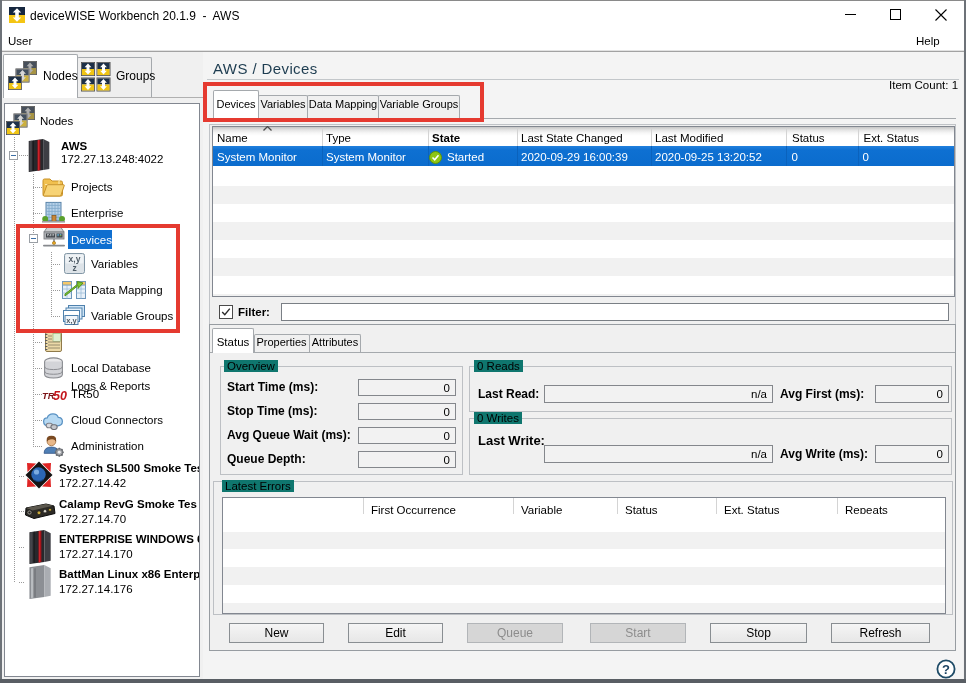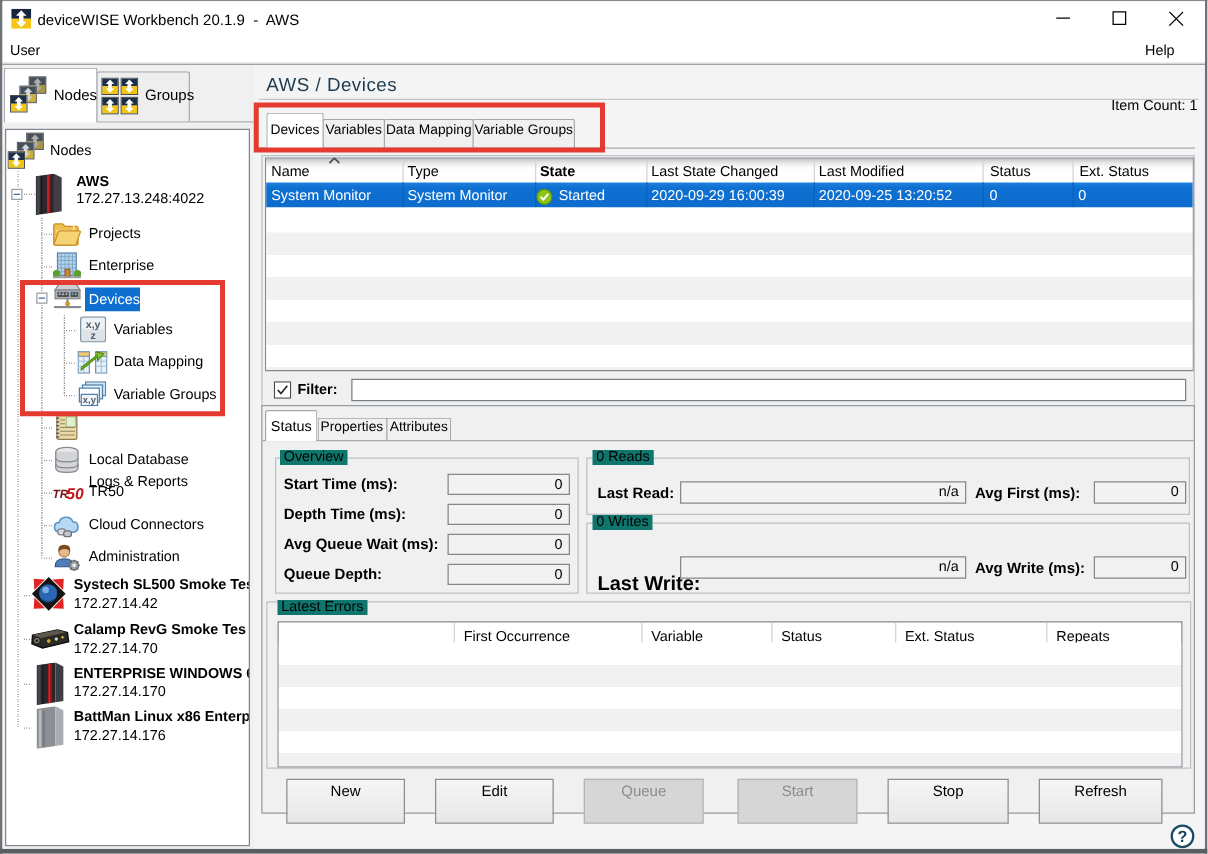--- a/index.html
+++ b/index.html
@@ -8,21 +8,21 @@
 .ab { position:absolute; }
 .t { position:absolute; white-space:nowrap; transform:translateY(-50%); }
 .b { font-weight:bold; }
 .tab { position:absolute; border:1px solid #a5a9ad; border-bottom:none; border-radius:2px 2px 0 0; }
 .tab.on { background:#fff; z-index:3; }
 .tab.off { background:#f0f0f0; z-index:1; }
 .inp { position:absolute; background:#f2f2f2; border:1px solid #84878c; text-align:right; }
 .inp span { position:absolute; right:5px; top:50%; transform:translateY(-50%); }
 .grp { position:absolute; border:1px solid #bdc0c4; }
 .grplab { position:absolute; background:#0f766e; padding:0 3px; transform:translateY(-50%); white-space:nowrap; z-index:2; }
-.btn { position:absolute; height:36px; border:1px solid #898e92; background:linear-gradient(#f5f5f5,#e7e7e7); text-align:center; line-height:19px; font-size:12px; }
+.btn { position:absolute; height:20px; border:1px solid #898e92; background:linear-gradient(#f5f5f5,#e7e7e7); text-align:center; line-height:19px; font-size:12px; }
 .btn.dis { background:#d6d6d6; border-color:#b2b5b8; color:#8c8c8c; }
 .vline { position:absolute; width:1px; }
 .hline { position:absolute; height:1px; }
 .dotv { position:absolute; width:1px; background-image:repeating-linear-gradient(to bottom,#9a9a9a 0 1px,transparent 1px 2px); }
 .doth { position:absolute; height:1px; background-image:repeating-linear-gradient(to right,#9a9a9a 0 1px,transparent 1px 2px); }
 .redbox { position:absolute; border:4px solid #e53a30; z-index:40; }
 .exp { position:absolute; width:9px; height:9px; background:#fff; border:1px solid #9a9fa5; z-index:5; }
 .exp:after { content:""; position:absolute; left:1px; right:1px; top:3px; height:1px; background:#3b6ea5; }
 </style>
 </head>
@@ -393,21 +393,21 @@
 <div class="tab off" style="left:253.5px;top:334px;width:56px;height:19px;"></div>
 <div class="tab off" style="left:309px;top:334px;width:52px;height:19px;"></div>
 <div class="tab on" style="left:212px;top:328px;width:42px;height:25px;"></div>
 <div class="t" style="left:212px;width:42px;text-align:center;top:341.5px;z-index:4;">Status</div>
 <div class="t" style="left:253.5px;width:56px;text-align:center;top:342px;font-size:11px;z-index:4;">Properties</div>
 <div class="t" style="left:309px;width:52px;text-align:center;top:342px;font-size:11px;z-index:4;">Attributes</div>
 
 <div class="grp" style="left:220px;top:366px;width:243px;height:109px;"></div>
 <div class="grplab" style="left:224px;top:366px;">Overview</div>
 <div class="t b" style="left:227px;top:387px;font-size:12px;">Start Time (ms):</div>
-<div class="t b" style="left:227px;top:411px;font-size:12px;">Depth Time (ms):</div>
+<div class="t b" style="left:227px;top:411px;font-size:12px;">Stop Time (ms):</div>
 <div class="t b" style="left:227px;top:435px;font-size:12px;">Avg Queue Wait (ms):</div>
 <div class="t b" style="left:227px;top:459px;font-size:12px;">Queue Depth:</div>
 <div class="inp" style="left:358px;top:379px;width:98px;height:17px;">
     <span>0</span>
   </div>
 <div class="inp" style="left:358px;top:403px;width:98px;height:17px;">
     <span>0</span>
   </div>
 <div class="inp" style="left:358px;top:427px;width:98px;height:17px;">
     <span>0</span>
@@ -422,21 +422,21 @@
 <div class="inp" style="left:544px;top:385px;width:229px;height:18px;">
     <span>n/a</span>
   </div>
 <div class="t b" style="left:780px;top:394px;font-size:12px;">Avg First (ms):</div>
 <div class="inp" style="left:875px;top:385px;width:74px;height:18px;">
     <span>0</span>
   </div>
 
 <div class="grp" style="left:469px;top:418px;width:483px;height:57px;"></div>
 <div class="grplab" style="left:474px;top:418px;">0 Writes</div>
-<div class="t b" style="left:478px;top:468px;font-size:16px;">Last Write:</div>
+<div class="t b" style="left:478px;top:440px;font-size:13px;">Last Write:</div>
 <div class="inp" style="left:544px;top:445px;width:229px;height:18px;">
     <span>n/a</span>
   </div>
 <div class="t b" style="left:780px;top:454px;font-size:12px;">Avg Write (ms):</div>
 <div class="inp" style="left:875px;top:445px;width:74px;height:18px;">
     <span>0</span>
   </div>
 
 <div class="grp" style="left:213px;top:481px;width:740px;height:134px;"></div>
 <div class="grplab" style="left:222px;top:486px;">Latest Errors</div>

